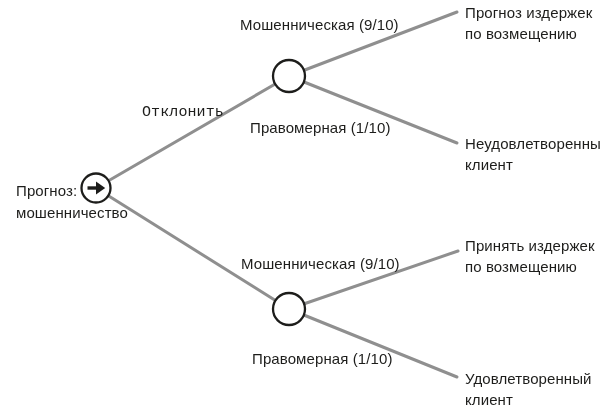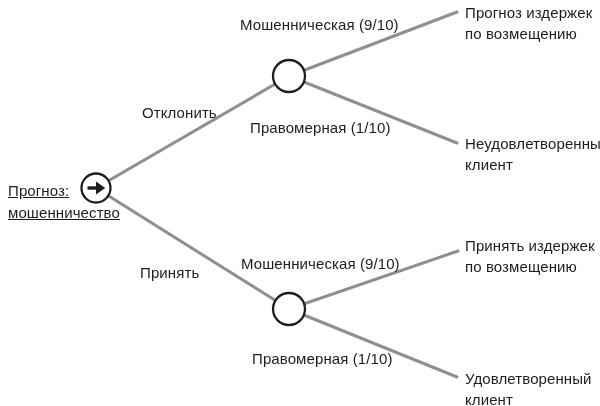--- a/index.html
+++ b/index.html
@@ -62,26 +62,25 @@
     <circle class="node" cx="96" cy="188" r="14.5" stroke="#1d1d1b"></circle>
     <circle class="node" cx="289" cy="76" r="16" stroke="#1d1d1b"></circle>
     <circle class="node" cx="289" cy="309" r="16" stroke="#1d1d1b"></circle>
 
     <g>
       <line class="arrow-shaft" x1="87.5" y1="188" x2="97" y2="188" stroke="#1d1d1b"></line>
       <polygon points="96,181.6 105.2,188 96,194.4" fill="#1d1d1b"></polygon>
     </g>
   </svg>
 
-  <div class="label root-label" style="left:8px; top:180px;text-decoration:underline;">Прогноз:
+  <div class="label root-label" style="left:16px; top:180px;">Прогноз:
 мошенничество</div>
 
-  <div class="label" style="left:142px; top:102px;">Отклонить</div>
+  <div class="label" style="left:142px; top:102px;font-family:Liberation Mono, monospace;">Отклонить</div>
 
-  <div class="label" style="left:140px; top:262px;">Принять</div>
 
   <div class="label" style="left:240px; top:14px;">Мошенническая (9/10)</div>
 
   <div class="label" style="left:250px; top:117px;">Правомерная (1/10)</div>
 
   <div class="label" style="left:241px; top:253px;">Мошенническая (9/10)</div>
 
   <div class="label" style="left:252px; top:348px;">Правомерная (1/10)</div>
 
   <div class="label" style="left:465px; top:2px;">Прогноз издержек

